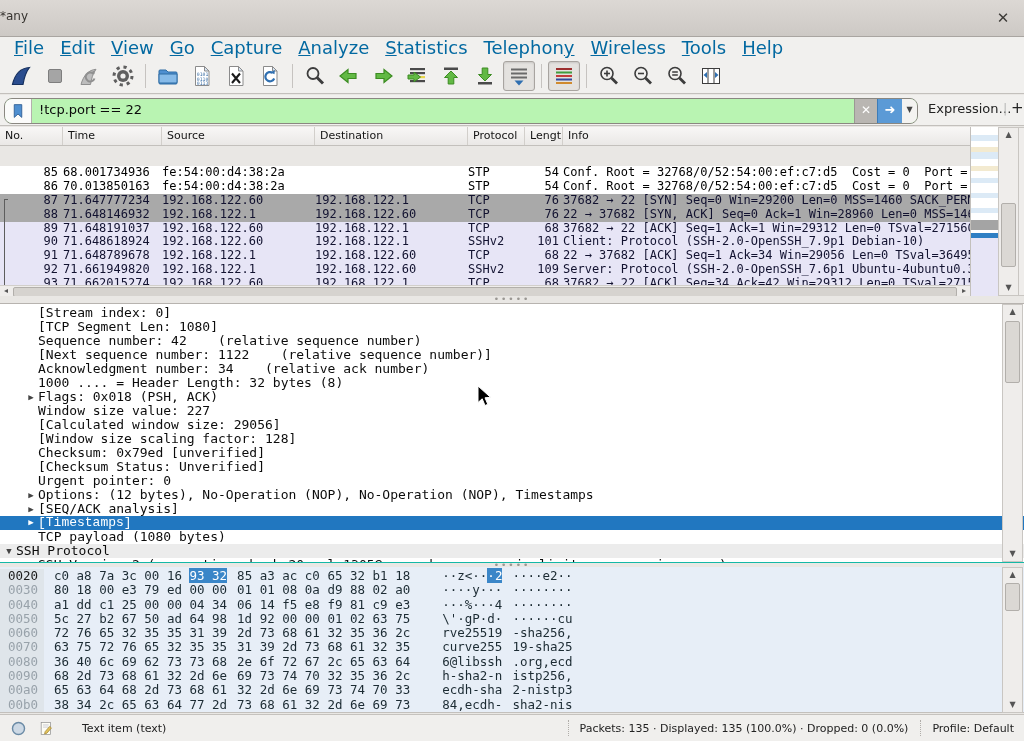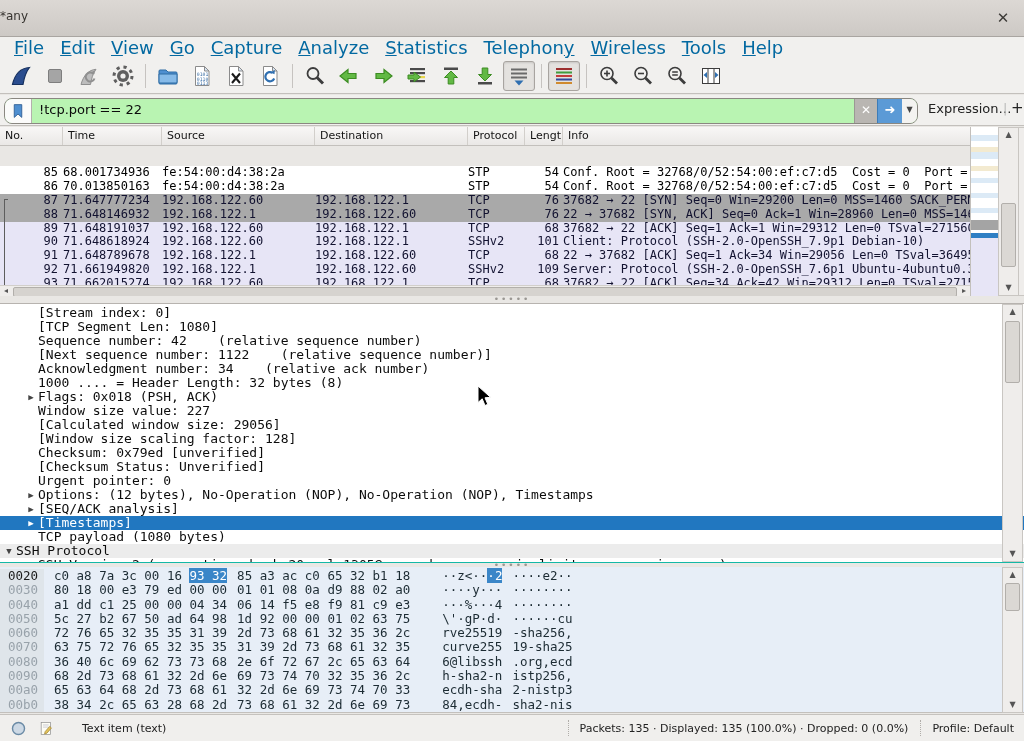--- a/index.html
+++ b/index.html
@@ -83,21 +83,21 @@
   .splitter{position:absolute;left:0;width:1024px;background:#e9e7e4;text-align:center;color:#9a9793;
     font-size:9px;line-height:5px;letter-spacing:2px;}
   
   .details{position:absolute;left:0;top:303px;width:1024px;height:260px;background:#fff;overflow:hidden;
     border-top:1px solid #b7b3af;border-bottom:1px solid #14b8a6;box-sizing:border-box;
     font-family:"DejaVu Sans Mono","Liberation Mono",monospace;font-size:13px;color:#0c0c0c;padding-top:2px;}
   .dline{height:14px;line-height:14px;white-space:pre;}
   .dline .arr{display:inline-block;width:14px;text-align:center;font-size:9px;color:#444;vertical-align:top;}
   .dline.lvl1 .arr{margin-left:24px;}
   .dline.lvl0 .arr{margin-left:2px;}
-  .dline.sel{background:var(--sel,#2177c0);color:#fff;}
+  .dline.sel{background:var(--sel,#2177c0);color:#fff;font-family:Liberation Mono, monospace;}
   .dline.sel .arr{color:#fff;}
   .dline.band{background:#ececec;}
   
   .hexpane{position:absolute;left:0;top:567px;width:1024px;height:146px;background:var(--hexbg,#e7eef7);
     overflow:hidden;box-sizing:border-box;border-bottom:1px solid #c3c0bc;
     font-family:"DejaVu Sans Mono","Liberation Mono",monospace;font-size:12.5px;color:#1c2b33;padding-top:2px;}
   .hrow{height:14.3px;line-height:14.3px;display:flex;white-space:pre;}
   .hrow .off{width:44px;padding-left:8px;color:#98a2aa;background:#dfe5ea;box-sizing:border-box;}
   .hrow .off.dark{color:#1a1a1a;}
   .hrow .hx1{margin-left:10px;}
@@ -502,21 +502,21 @@
 <div class="hexpane" id="hexpane">
     <div class="hrow"><span class="off dark">0020</span><span class="hx1"><span>c0 a8 7a 3c 00 16 </span><span class="hl">93 32</span></span><span class="hx2">85 a3 ac c0 65 32 b1 18</span><span class="as1"><span>··z&lt;··</span><span class="hl">·2</span></span><span class="as2">····e2··</span></div>
     <div class="hrow"><span class="off">0030</span><span class="hx1">80 18 00 e3 79 ed 00 00</span><span class="hx2">01 01 08 0a d9 88 02 a0</span><span class="as1">····y···</span><span class="as2">········</span></div>
     <div class="hrow"><span class="off">0040</span><span class="hx1">a1 dd c1 25 00 00 04 34</span><span class="hx2">06 14 f5 e8 f9 81 c9 e3</span><span class="as1">···%···4</span><span class="as2">········</span></div>
     <div class="hrow"><span class="off">0050</span><span class="hx1">5c 27 b2 67 50 ad 64 98</span><span class="hx2">1d 92 00 00 01 02 63 75</span><span class="as1">\'·gP·d·</span><span class="as2">······cu</span></div>
     <div class="hrow"><span class="off">0060</span><span class="hx1">72 76 65 32 35 35 31 39</span><span class="hx2">2d 73 68 61 32 35 36 2c</span><span class="as1">rve25519</span><span class="as2">-sha256,</span></div>
     <div class="hrow"><span class="off">0070</span><span class="hx1">63 75 72 76 65 32 35 35</span><span class="hx2">31 39 2d 73 68 61 32 35</span><span class="as1">curve255</span><span class="as2">19-sha25</span></div>
     <div class="hrow"><span class="off">0080</span><span class="hx1">36 40 6c 69 62 73 73 68</span><span class="hx2">2e 6f 72 67 2c 65 63 64</span><span class="as1">6@libssh</span><span class="as2">.org,ecd</span></div>
     <div class="hrow"><span class="off">0090</span><span class="hx1">68 2d 73 68 61 32 2d 6e</span><span class="hx2">69 73 74 70 32 35 36 2c</span><span class="as1">h-sha2-n</span><span class="as2">istp256,</span></div>
     <div class="hrow"><span class="off">00a0</span><span class="hx1">65 63 64 68 2d 73 68 61</span><span class="hx2">32 2d 6e 69 73 74 70 33</span><span class="as1">ecdh-sha</span><span class="as2">2-nistp3</span></div>
-    <div class="hrow"><span class="off">00b0</span><span class="hx1">38 34 2c 65 63 28 68 2d</span><span class="hx2">73 68 61 32 2d 6e 69 73</span><span class="as1">84,ecdh-</span><span class="as2">sha2-nis</span></div>
+    <div class="hrow"><span class="off">00b0</span><span class="hx1">38 34 2c 65 63 64 77 2d</span><span class="hx2">73 68 61 32 2d 6e 69 73</span><span class="as1">84,ecdh-</span><span class="as2">sha2-nis</span></div>
   </div>
 <div class="vscroll" style="left:1002px;top:567px;height:146px;">
   <div class="ua">▲</div>
   <div class="thumb" style="top:15px;height:26px;"></div>
   <div class="da">▼</div>
 </div>
 
 <div class="statusbar">
   <div class="sb-icon">
     <svg viewBox="0 0 24 24">

